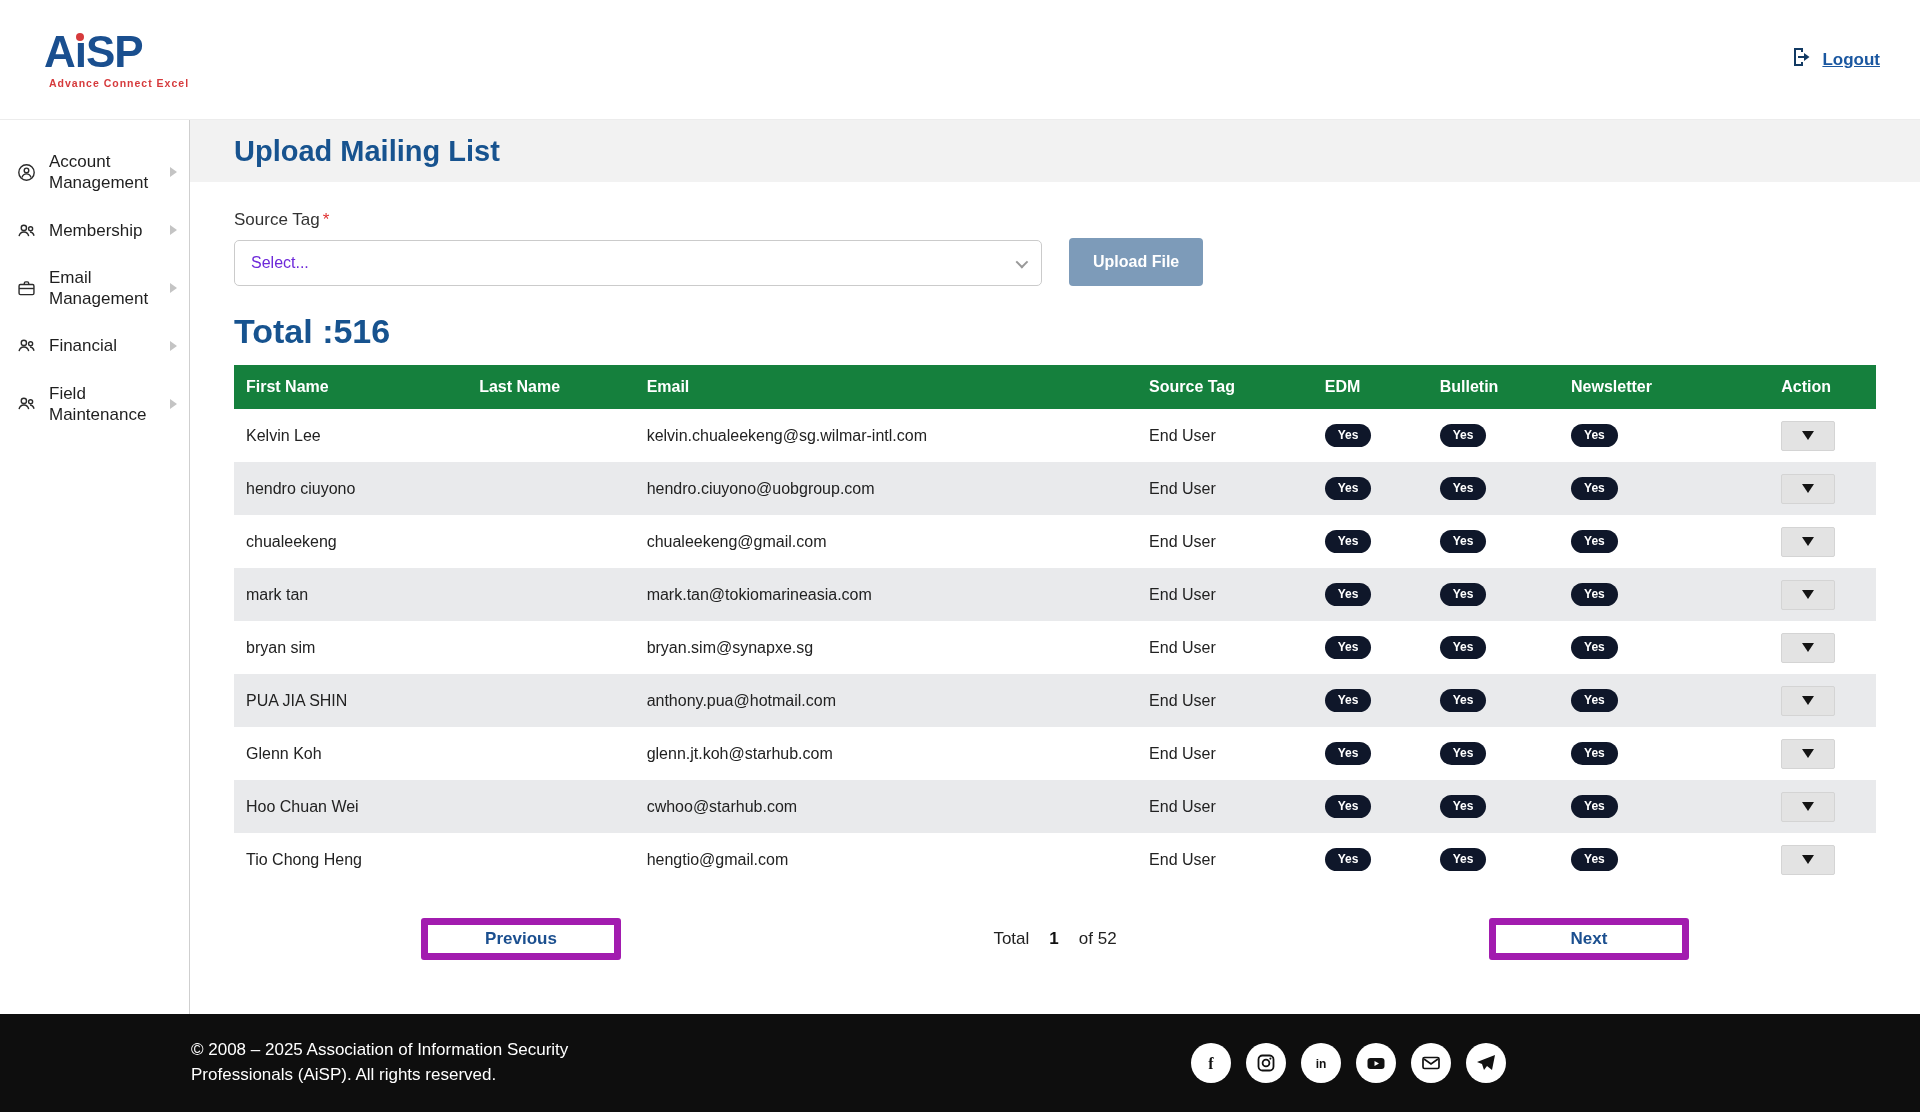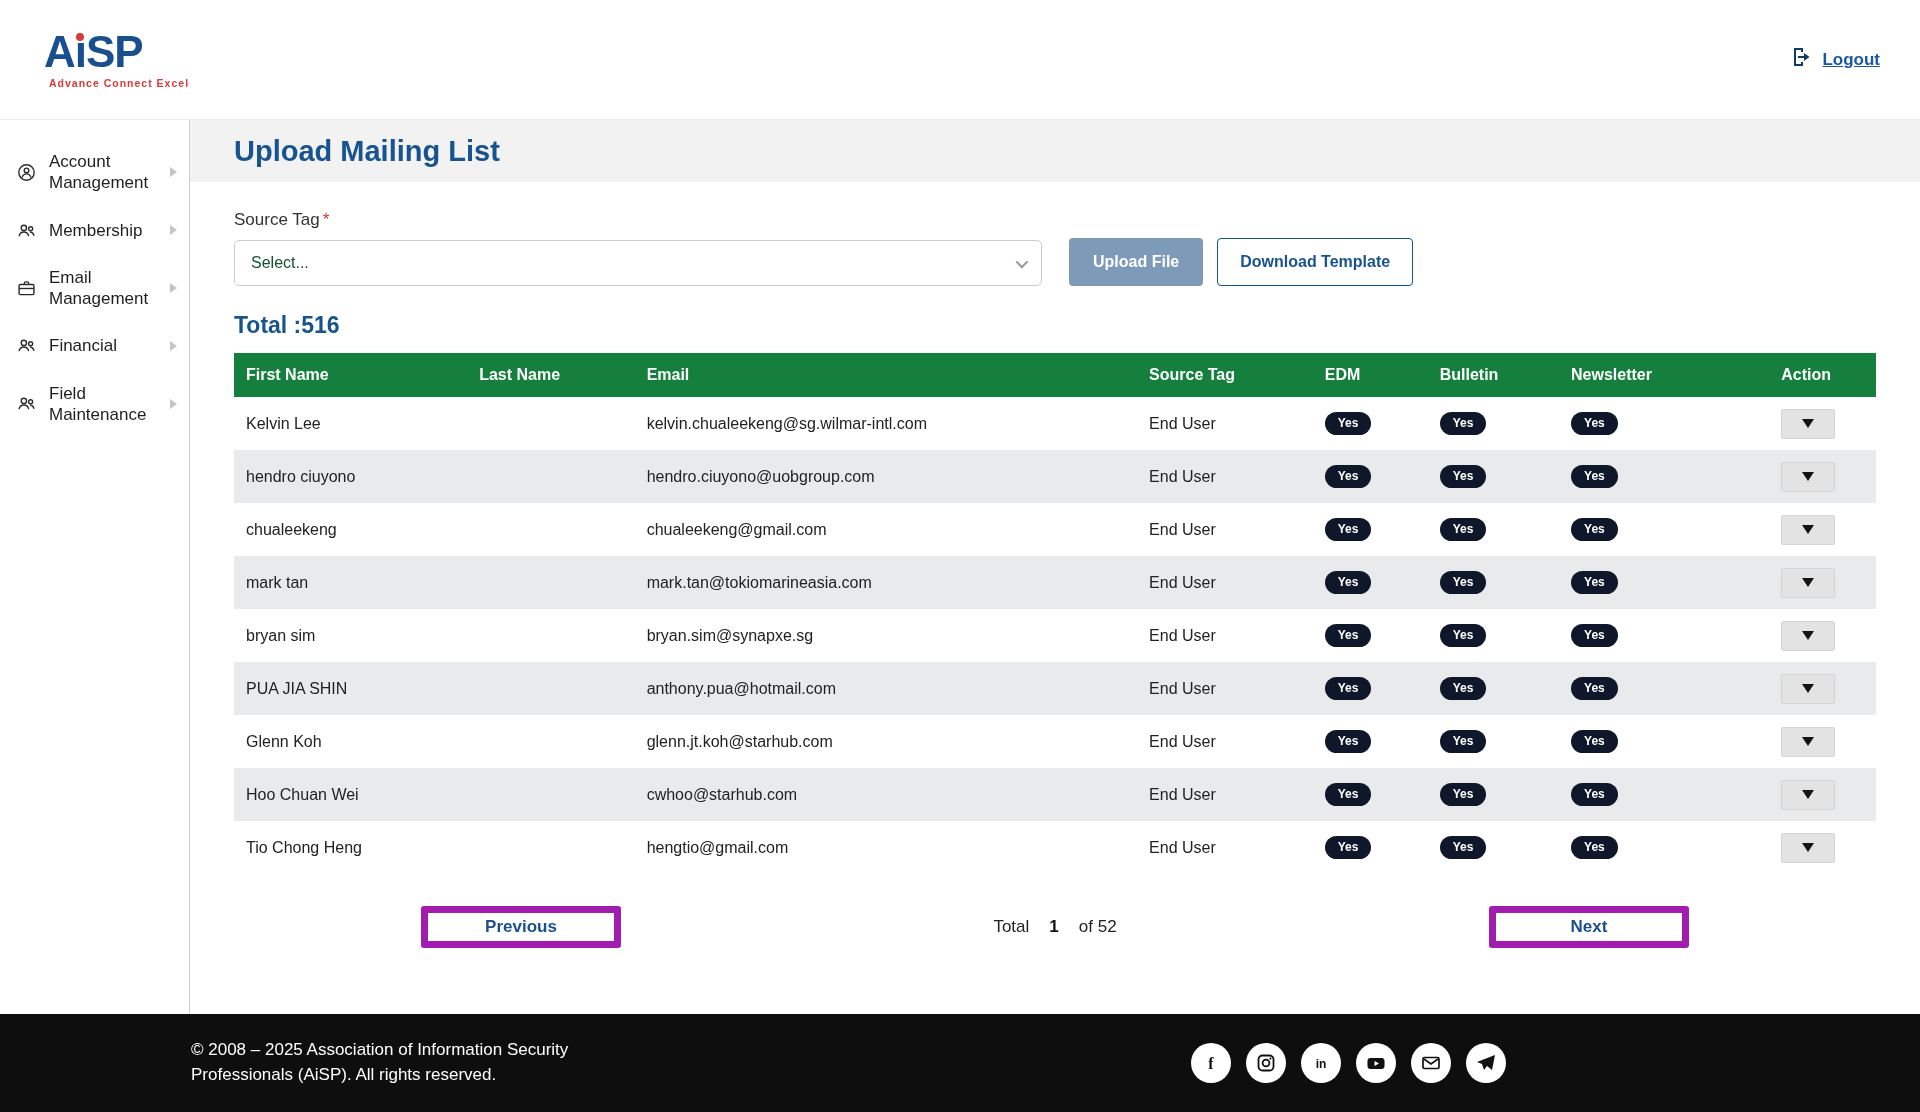--- a/index.html
+++ b/index.html
@@ -39,31 +39,31 @@
   .title-band { background: #f2f2f2; padding: 15px 44px 14px; }
   .page-title { margin: 0; color: #17538f; font-size: 29px; font-weight: bold; }
   .content { padding: 28px 44px 0; }
 
   .form-row { display: flex; align-items: flex-end; }
   .select-group { display: flex; flex-direction: column; width: 808px; }
   .field-label { font-size: 17px; color: #333; margin-bottom: 10px; }
   .req { color: #e03131; margin-left: 3px; }
   .select { height: 46px; border: 1px solid #cbcbcb; border-radius: 5px; background: #fff;
     display: flex; align-items: center; justify-content: space-between; padding: 0 16px;
-    color: #14532d; font-size: 16px; cursor: pointer; gap: 8px; }
+    color: #6d28d9; font-size: 16px; cursor: pointer; gap: 8px; }
   .select-chev { width: 9px; height: 9px; border-right: 2px solid #999; border-bottom: 2px solid #999;
     transform: rotate(45deg) translateY(-2px); }
   .btn-upload { margin-left: 27px; height: 48px; padding: 0 24px; background: #7d9bb9;
     color: #fff; font-size: 16px; font-weight: bold; border: none; border-radius: 4px;
     cursor: pointer; font-family: inherit; }
   .btn-download { margin-left: 14px; height: 48px; padding: 0 22px; background: #fff;
     color: #17538f; font-size: 16px; font-weight: bold; border: 1px solid #17538f;
     border-radius: 4px; cursor: pointer; font-family: inherit; }
 
-  .total { margin: 26px 0 14px; color: #17538f; font-size: 23px; font-weight: bold; }
+  .total { margin: 26px 0 14px; color: #17538f; font-size: 34px; font-weight: bold; }
 
   table { width: 100%; border-collapse: collapse; table-layout: fixed; }
   thead tr { background: #15803d; }
   th { color: #fff; text-align: left; font-size: 16px; font-weight: bold;
     padding: 0 12px; height: 44px; }
   td { font-size: 16px; color: #222; padding: 0 12px; height: 53px;
     overflow: hidden; white-space: nowrap; }
   tbody tr:nth-child(even) { background: #e9eaec; }
   .badge { display: inline-block; background: #0f172a; color: #fff; font-size: 12px;
     font-weight: bold; padding: 4px 13px; border-radius: 12px; line-height: 1.2; }
@@ -186,21 +186,20 @@
           <div class="select-group">
             <div class="field-label">
               <span>Source Tag</span><span class="req">*</span>
             </div>
             <div class="select">
               <span>Select...</span>
               <span class="select-chev"></span>
             </div>
           </div>
           <button class="btn-upload">Upload File</button>
-          <button class="btn-download">Download Template</button>
         </div>
 
         <div class="total">Total :516</div>
 
         <table>
           <colgroup>
             <col style="width:14.2%">
               <col style="width:10.2%">
               <col style="width:30.6%">
               <col style="width:10.7%">

